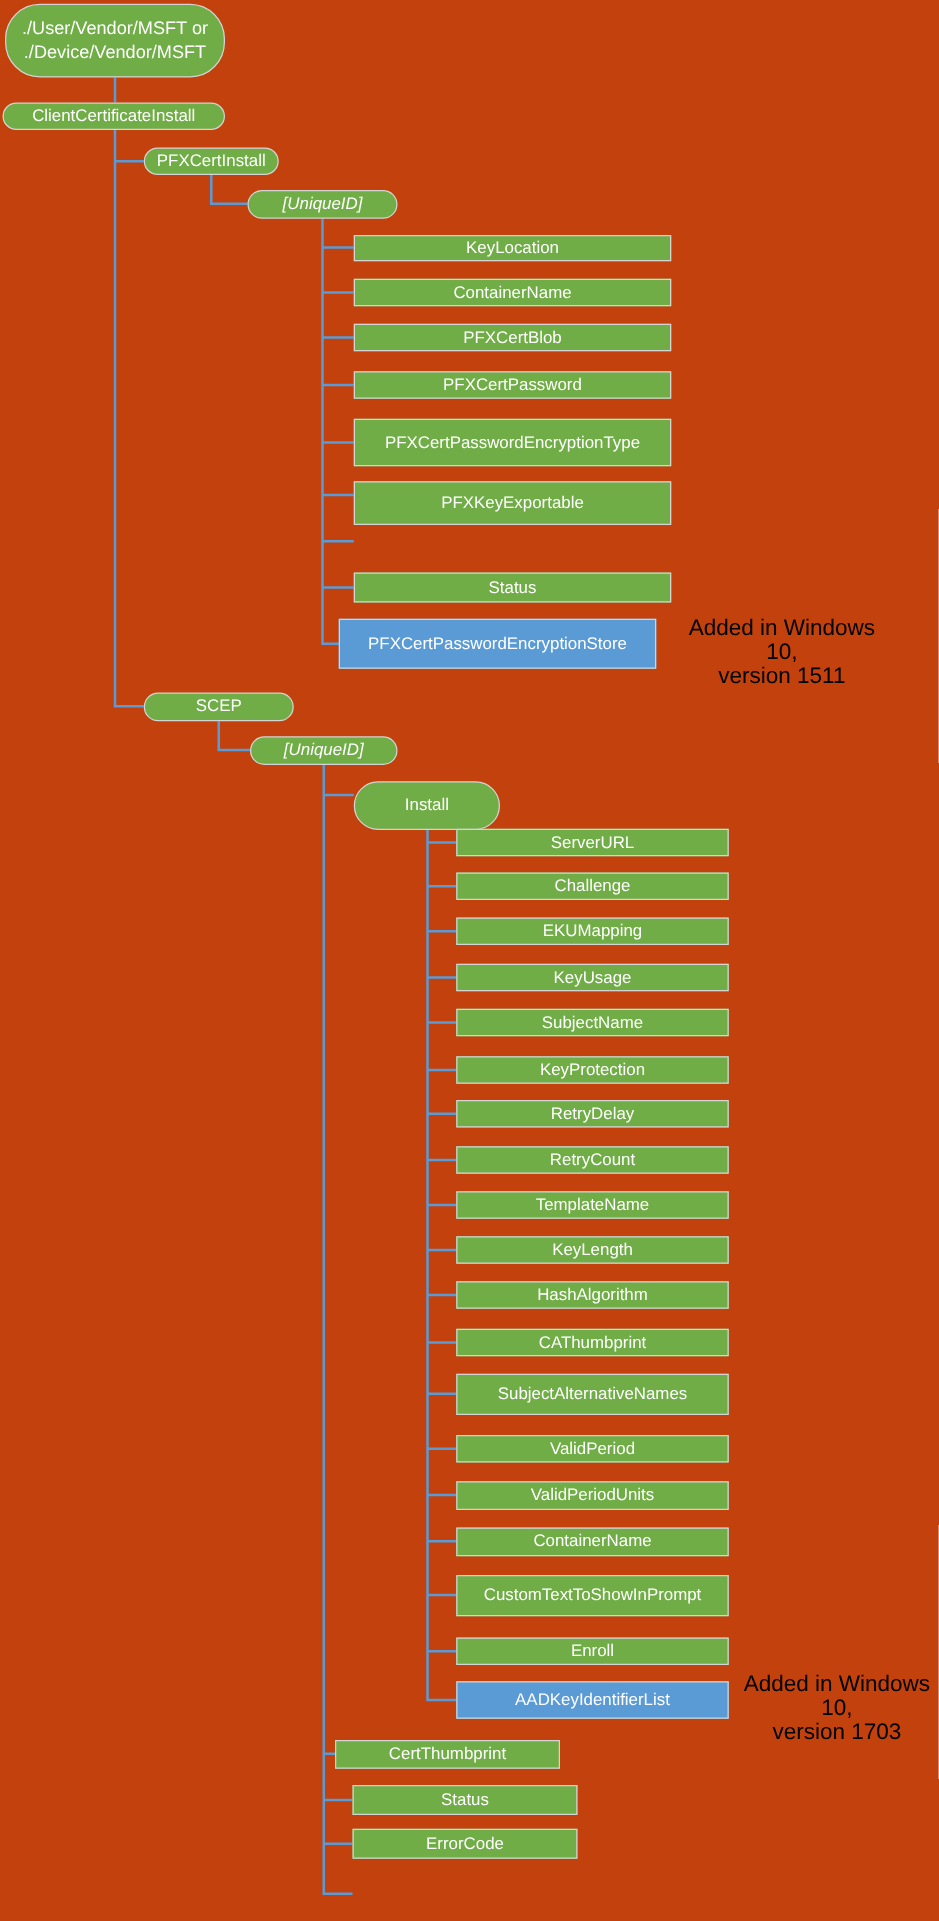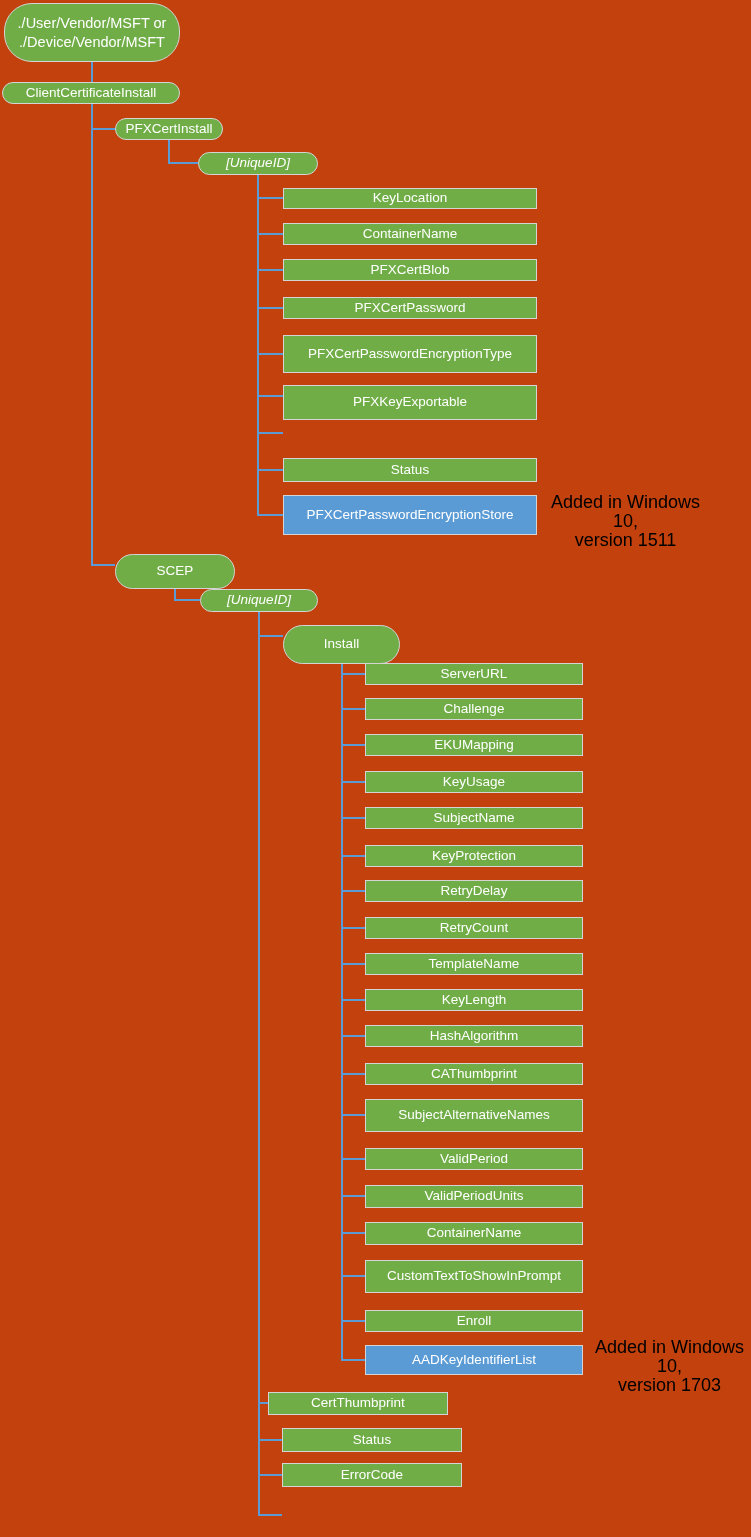--- a/index.html
+++ b/index.html
@@ -113,25 +113,25 @@
   <div class="node pill" style="left:115px;top:118px;width:108px;height:22px">PFXCertInstall</div>
   <div class="node pill italic" style="left:198px;top:152px;width:120px;height:23px">[UniqueID]</div>
 
   <div class="node" style="left:283px;top:188px;width:254px;height:21px">KeyLocation</div>
   <div class="node" style="left:283px;top:223px;width:254px;height:22px">ContainerName</div>
   <div class="node" style="left:283px;top:259px;width:254px;height:22px">PFXCertBlob</div>
   <div class="node" style="left:283px;top:297px;width:254px;height:22px">PFXCertPassword</div>
   <div class="node" style="left:283px;top:335px;width:254px;height:38px">PFXCertPasswordEncryptionType</div>
   <div class="node" style="left:283px;top:385px;width:254px;height:35px">PFXKeyExportable</div>
   <div class="node" style="left:283px;top:458px;width:254px;height:24px">Status</div>
-  <div class="node blue" style="left:283px;top:495px;width:254px;height:40px">PFXCertPasswordEncryptionStore</div>
+  <div class="node blue" style="left:271px;top:495px;width:254px;height:40px">PFXCertPasswordEncryptionStore</div>
   <div class="note" style="left:538px;top:493px;width:175px">Added in Windows 10,
 version 1511</div>
 
-  <div class="node pill" style="left:115px;top:554px;width:120px;height:35px">SCEP</div>
+  <div class="node pill" style="left:115px;top:554px;width:120px;height:23px">SCEP</div>
   <div class="node pill italic" style="left:200px;top:589px;width:118px;height:23px">[UniqueID]</div>
   <div class="node pill" style="left:283px;top:625px;width:117px;height:39px">Install</div>
 
   <div class="node" style="left:365px;top:663px;width:218px;height:22px">ServerURL</div>
   <div class="node" style="left:365px;top:698px;width:218px;height:22px">Challenge</div>
   <div class="node" style="left:365px;top:734px;width:218px;height:22px">EKUMapping</div>
   <div class="node" style="left:365px;top:807px;width:218px;height:22px">SubjectName</div>
   <div class="node" style="left:365px;top:771px;width:218px;height:22px">KeyUsage</div>
   <div class="node" style="left:365px;top:845px;width:218px;height:22px">KeyProtection</div>
   <div class="node" style="left:365px;top:880px;width:218px;height:22px">RetryDelay</div>

